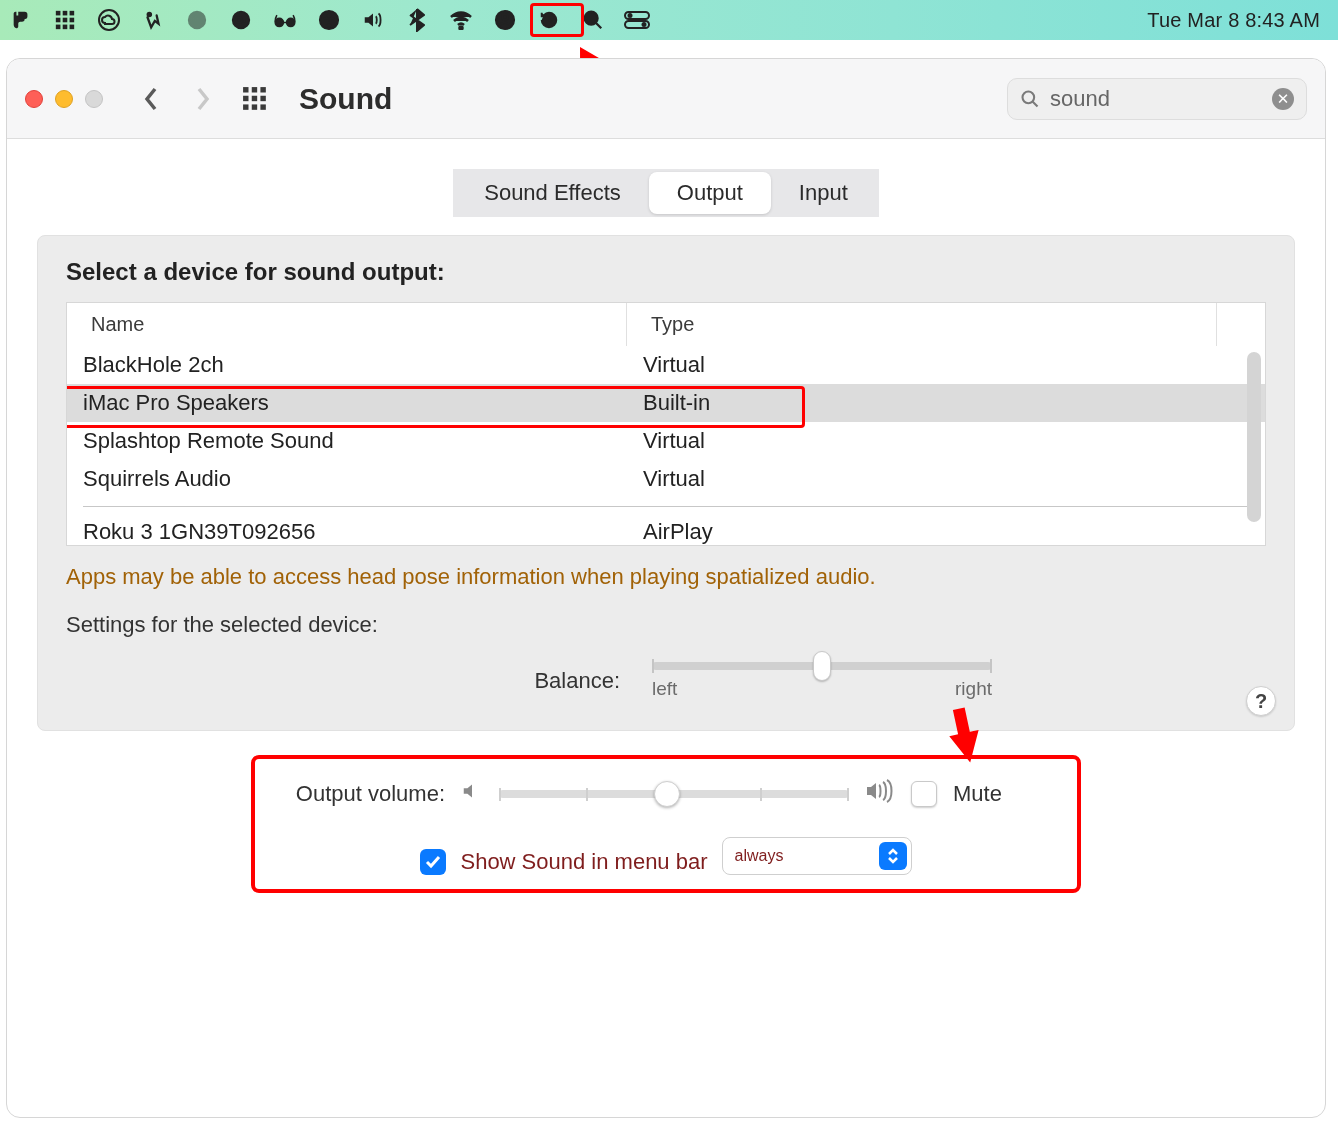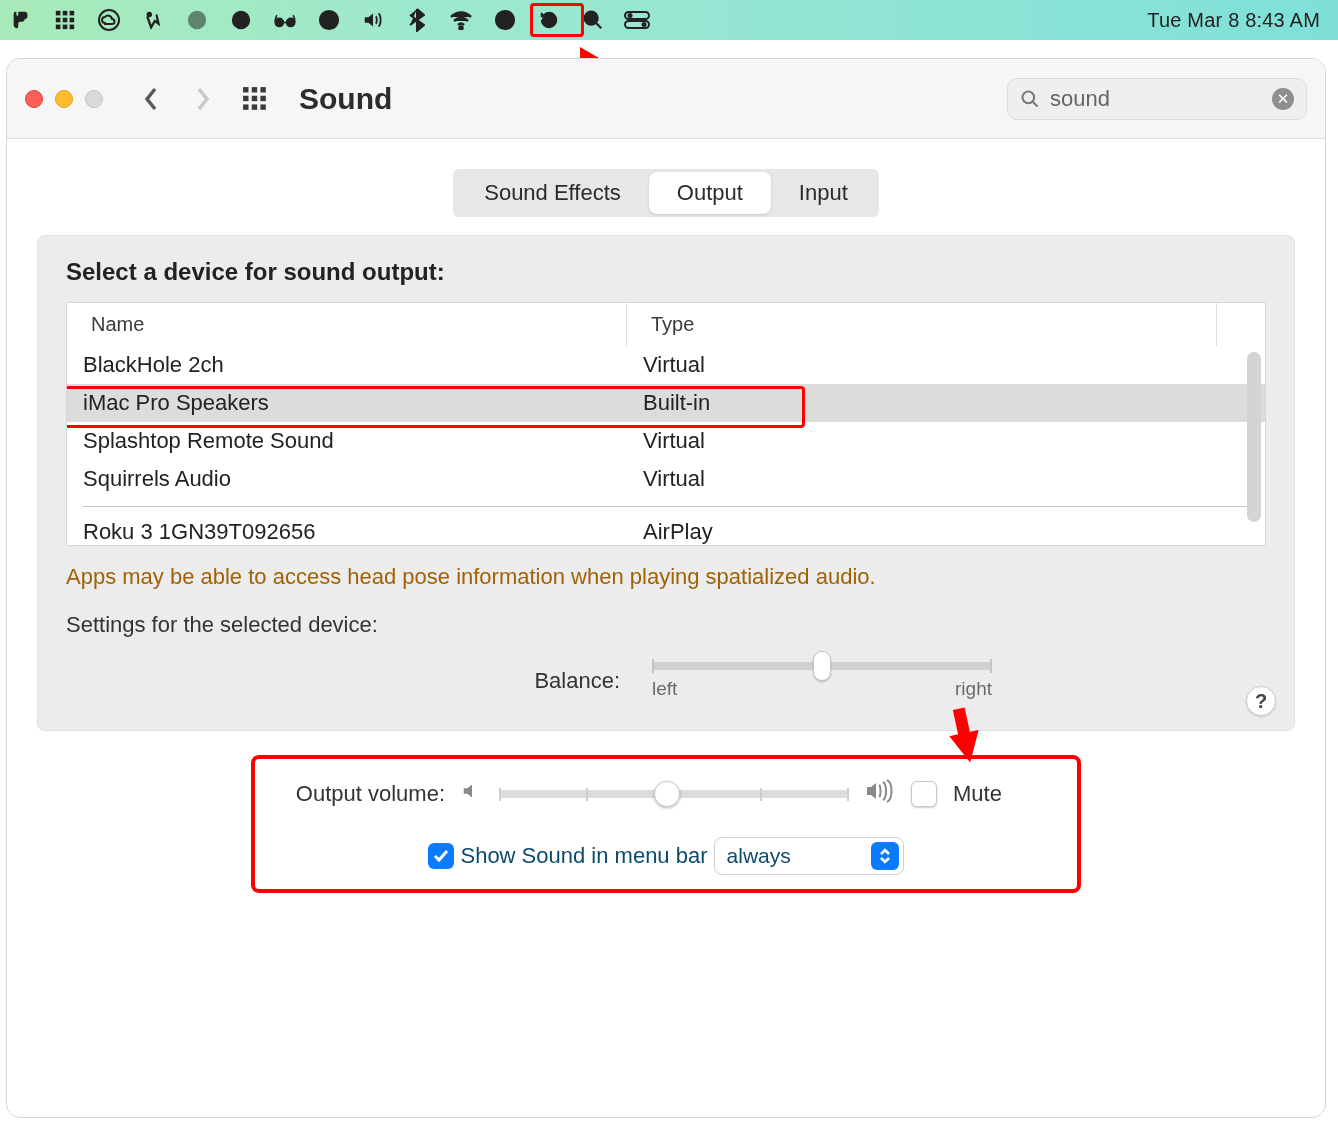--- a/index.html
+++ b/index.html
@@ -86,21 +86,21 @@
 
   .panel-area {
     flex:1;
     padding: 30px 30px 0 30px;
     display:flex; flex-direction:column;
     position:relative;
   }
 
   .seg {
     align-self:center;
-    background:#e7e7e9; border-radius:6px;
+    background:#e7e7e9; border-radius:0;
     display:flex; padding:3px;
     margin-bottom: 18px;
   }
   .seg-item {
     font-size:22px; color:#2b2b2b;
     padding:8px 28px; border-radius:8px;
     cursor:pointer;
   }
   .seg-item.active { background:#fff; box-shadow: 0 1px 3px rgba(0,0,0,.15); }
 
@@ -211,32 +211,32 @@
     border:1px solid #cfcfcf; box-shadow:0 1px 3px rgba(0,0,0,.3);
   }
   .speaker-ico { color:#7a7a7a; }
   .mute-box {
     width:26px; height:26px; border-radius:6px; background:#fff;
     border:1px solid #c9c9c9; box-shadow:0 1px 2px rgba(0,0,0,.2);
   }
   .mute-lbl { font-size:22px; color:#333; }
 
   .show-row {
-    display:flex; align-items:center; gap:6px; font-size:22px; color:#0c4a6e;
+    display:flex; align-items:flex-end; gap:14px; font-size:22px; color:#7f1d1d;
     margin-top:28px; justify-content:center;
   }
   .blue-check {
     width:26px; height:26px; border-radius:6px; background:#0a7aff;
     display:flex; align-items:center; justify-content:center;
   }
   .blue-check svg { stroke:#fff; stroke-width:3; fill:none; }
   .select {
     width:190px; height:38px; border:1px solid #cfcfcf; border-radius:8px;
     background:#fff; display:flex; align-items:center; padding:0 6px 0 12px;
-    font-size:21px; position:relative;
+    font-size:16px; position:relative;
   }
   .select .arrows {
     position:absolute; right:4px; top:4px; bottom:4px; width:28px;
     background:#0a7aff; border-radius:6px;
     display:flex; flex-direction:column; align-items:center; justify-content:center;
   }
   .select .arrows svg { stroke:#fff; stroke-width:2.5; fill:none; }
 
   .red-arrow-bottom {
     position:absolute; right:86px; top:-52px; pointer-events:none;

